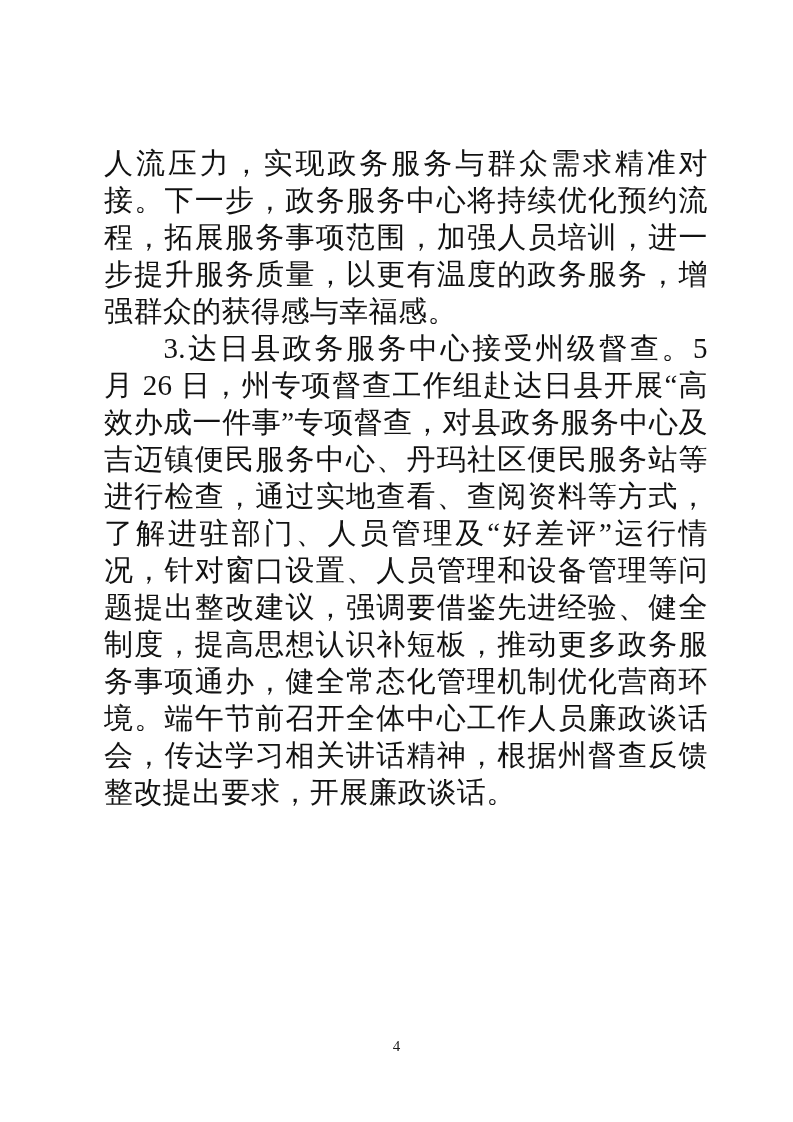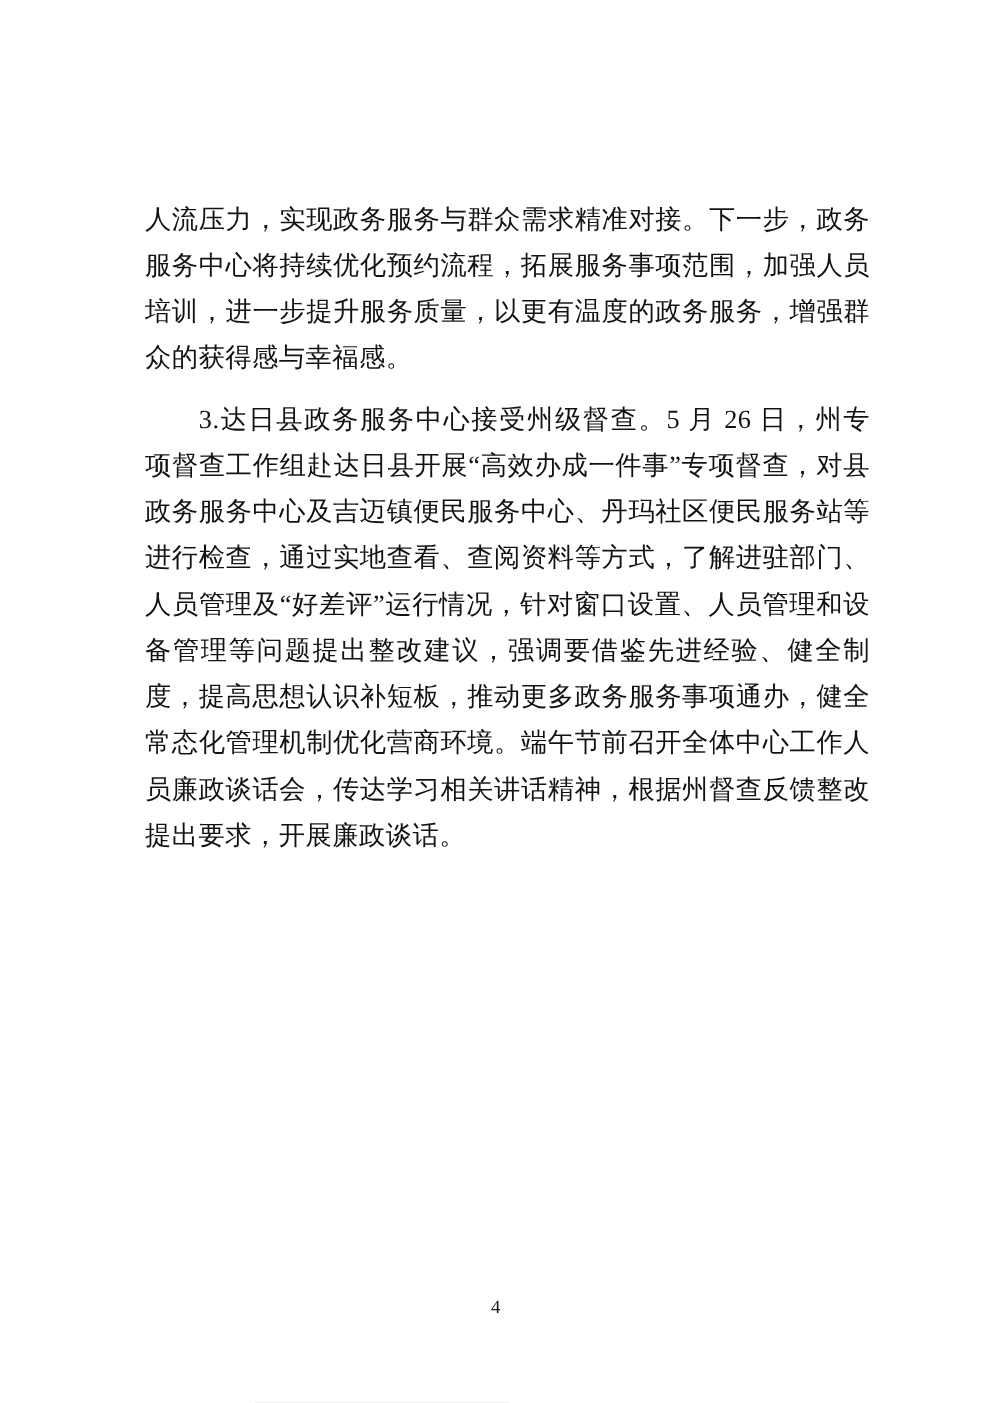--- a/index.html
+++ b/index.html
@@ -17,22 +17,22 @@
     font-family: "Liberation Serif", "DejaVu Serif", serif;
     color: #121212;
   }
   .content {
     position: absolute;
     left: 104px;
     top: 145px;
     width: 604px;
   }
   .para {
-    margin: 12px;
-    font-size: 21px;
+    margin: 0;
+    font-size: 29px;
     line-height: 37px;
     text-align: justify;
     text-justify: inter-character;
     letter-spacing: 0.4px;
     word-break: break-all;
   }
   .para.indented {
     text-indent: 2.05em;
   }
   .lead {

